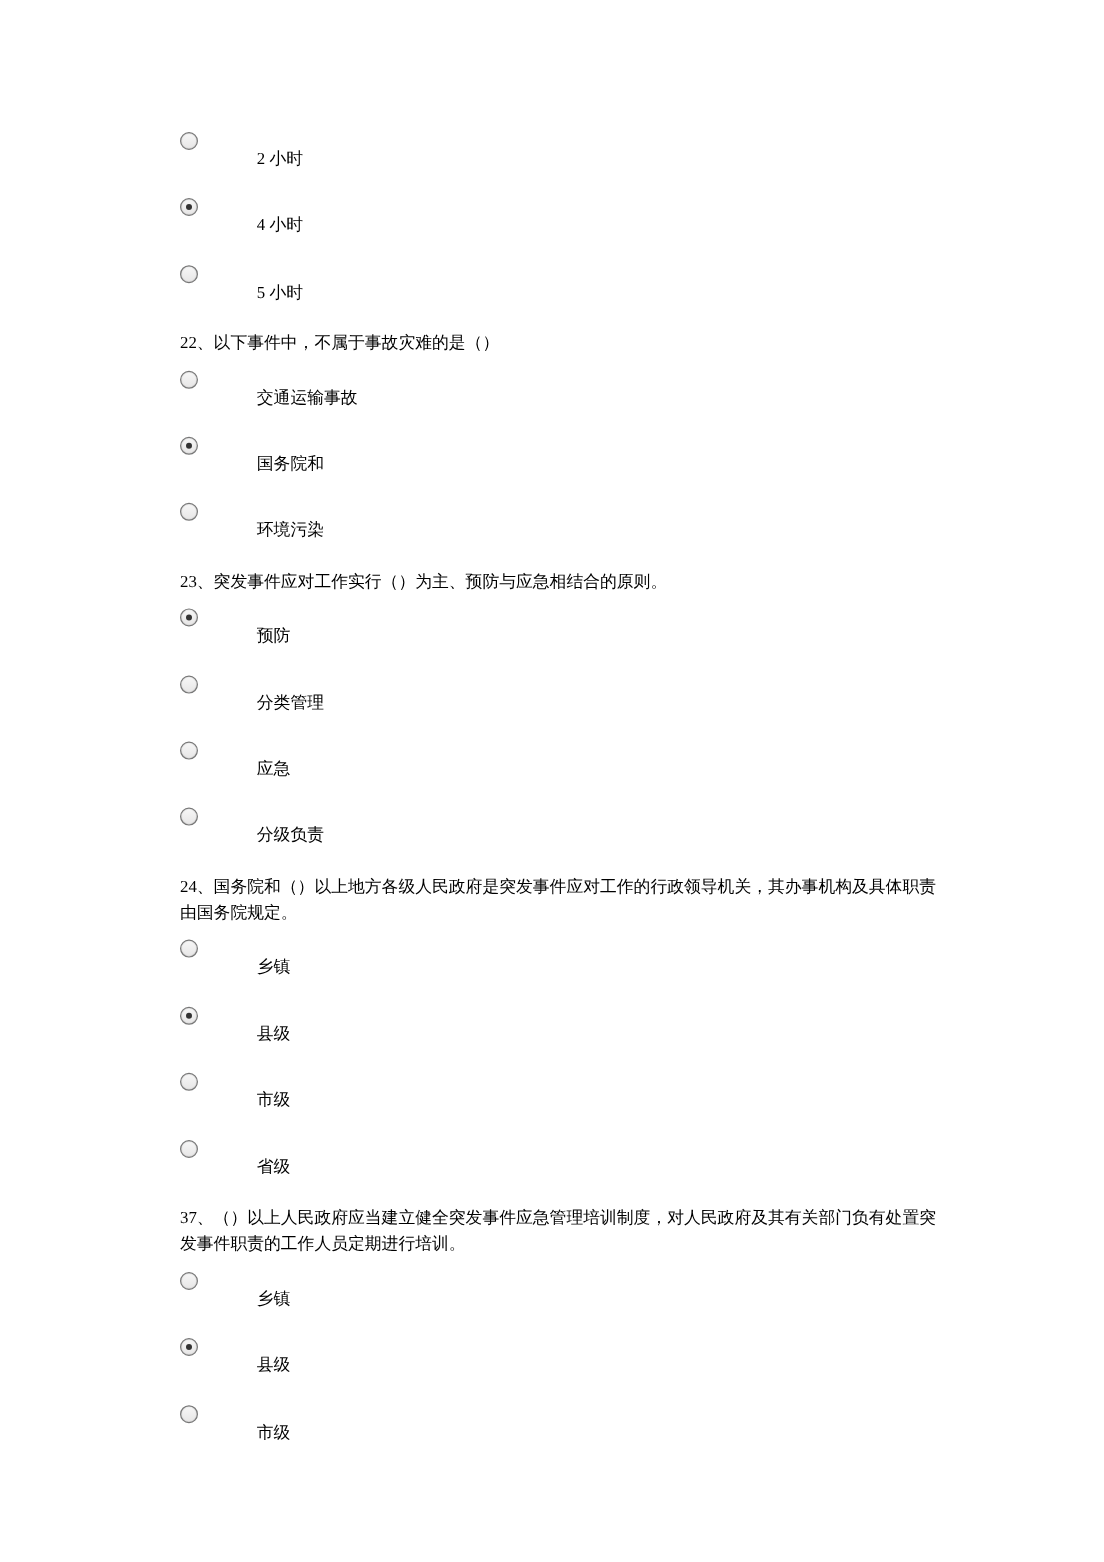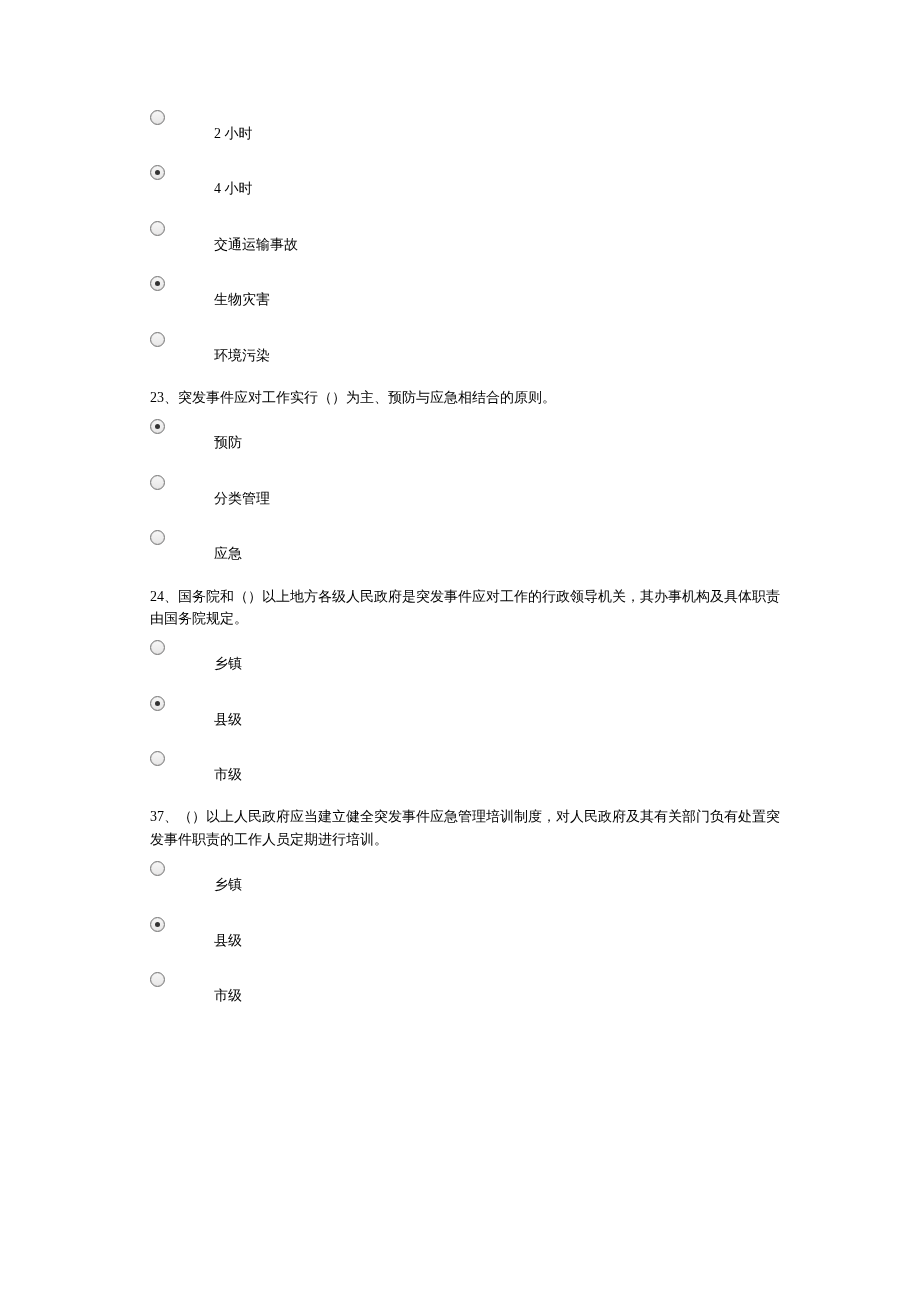--- a/index.html
+++ b/index.html
@@ -68,35 +68,42 @@
         <div class="option-label">2 小时</div>
       </div>
       <div class="option-row">
         <div class="radio-cell">
           <span class="radio-outer selected">
             <span class="radio-inner"></span>
           </span>
         </div>
         <div class="option-label">4 小时</div>
       </div>
+      <div class="option-row">
+        <div class="radio-cell">
+          <span class="radio-outer"></span>
+        </div>
+        <div class="option-label">5 小时</div>
+      </div>
     </div>
     <div class="question-block">
+      <div class="question-text">22、以下事件中，不属于事故灾难的是（）</div>
       <div class="option-row">
         <div class="radio-cell">
           <span class="radio-outer"></span>
         </div>
         <div class="option-label">交通运输事故</div>
       </div>
       <div class="option-row">
         <div class="radio-cell">
           <span class="radio-outer selected">
             <span class="radio-inner"></span>
           </span>
         </div>
-        <div class="option-label">生物灾害</div>
+        <div class="option-label">国务院和</div>
       </div>
       <div class="option-row">
         <div class="radio-cell">
           <span class="radio-outer"></span>
         </div>
         <div class="option-label">环境污染</div>
       </div>
     </div>
     <div class="question-block">
       <div class="question-text">23、突发事件应对工作实行（）为主、预防与应急相结合的原则。</div>
@@ -113,20 +120,26 @@
           <span class="radio-outer"></span>
         </div>
         <div class="option-label">分类管理</div>
       </div>
       <div class="option-row">
         <div class="radio-cell">
           <span class="radio-outer"></span>
         </div>
         <div class="option-label">应急</div>
       </div>
+      <div class="option-row">
+        <div class="radio-cell">
+          <span class="radio-outer"></span>
+        </div>
+        <div class="option-label">分级负责</div>
+      </div>
     </div>
     <div class="question-block">
       <div class="question-text">24、国务院和（）以上地方各级人民政府是突发事件应对工作的行政领导机关，其办事机构及具体职责由国务院规定。</div>
       <div class="option-row">
         <div class="radio-cell">
           <span class="radio-outer"></span>
         </div>
         <div class="option-label">乡镇</div>
       </div>
       <div class="option-row">
@@ -135,20 +148,26 @@
             <span class="radio-inner"></span>
           </span>
         </div>
         <div class="option-label">县级</div>
       </div>
       <div class="option-row">
         <div class="radio-cell">
           <span class="radio-outer"></span>
         </div>
         <div class="option-label">市级</div>
+      </div>
+      <div class="option-row">
+        <div class="radio-cell">
+          <span class="radio-outer"></span>
+        </div>
+        <div class="option-label">省级</div>
       </div>
     </div>
     <div class="question-block">
       <div class="question-text">37、（）以上人民政府应当建立健全突发事件应急管理培训制度，对人民政府及其有关部门负有处置突发事件职责的工作人员定期进行培训。</div>
       <div class="option-row">
         <div class="radio-cell">
           <span class="radio-outer"></span>
         </div>
         <div class="option-label">乡镇</div>
       </div>

